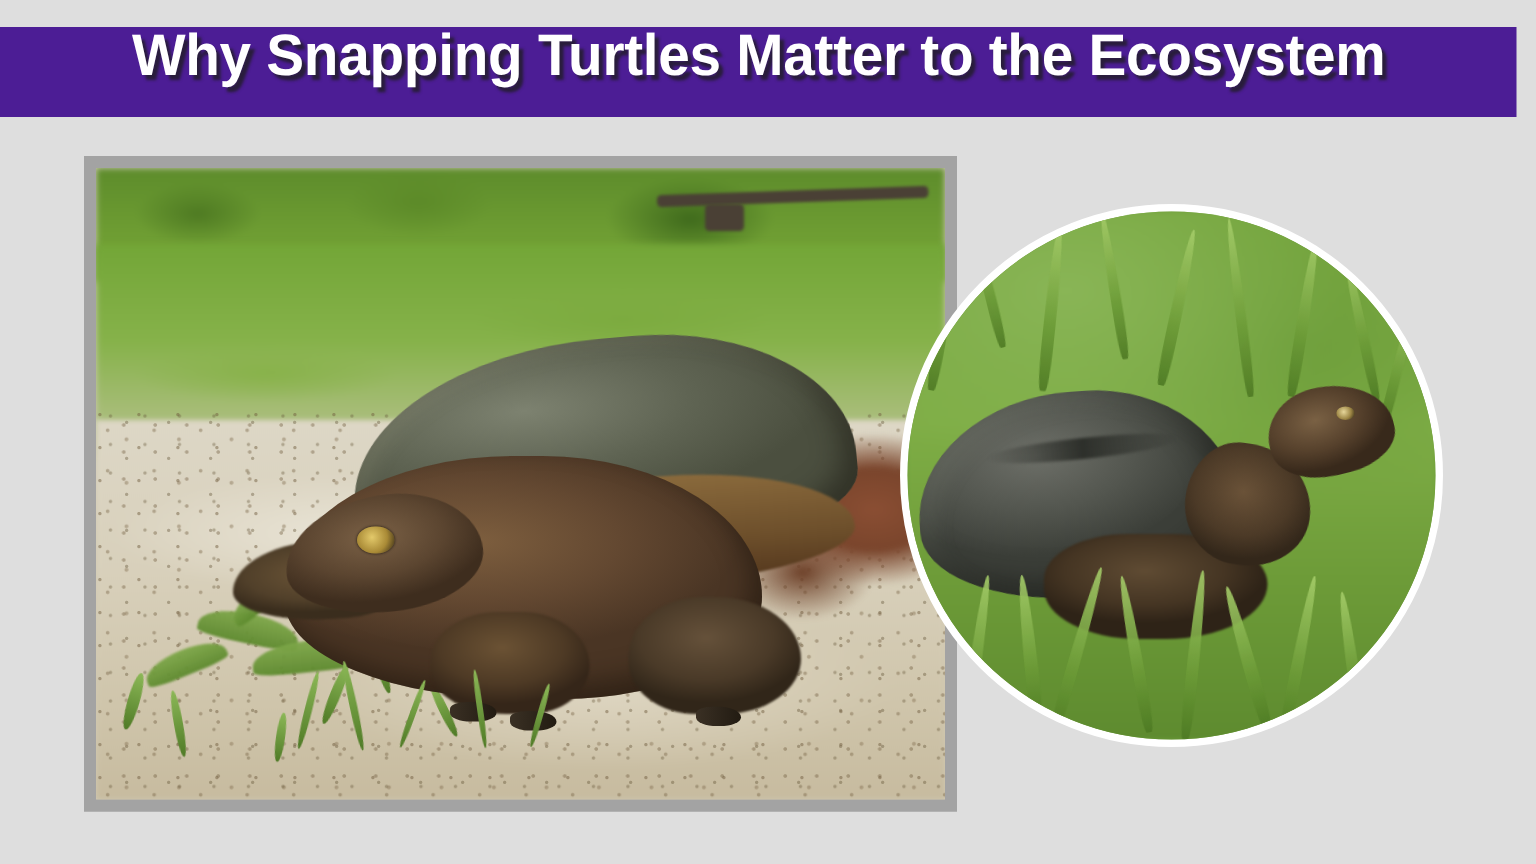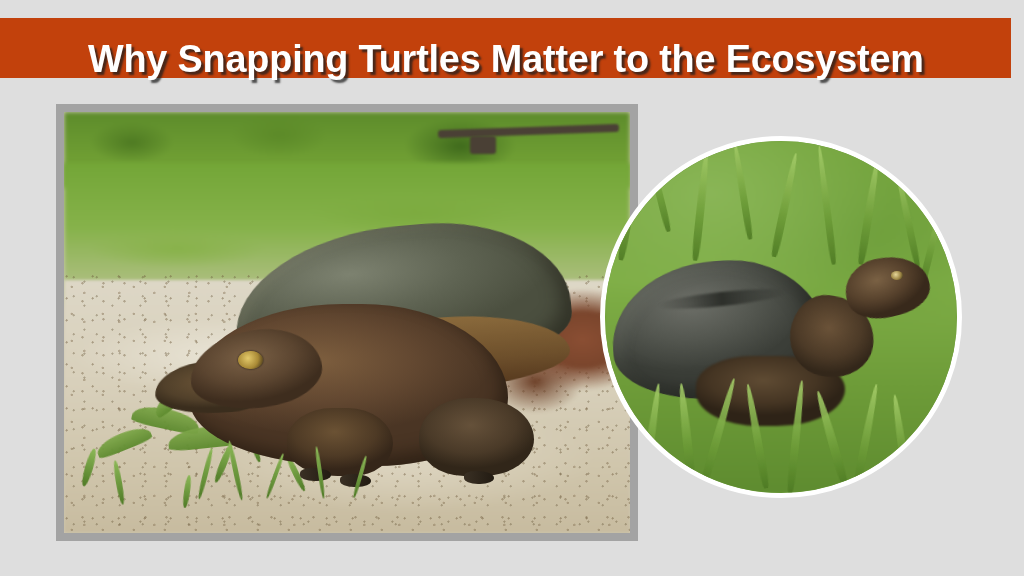--- a/index.html
+++ b/index.html
@@ -19,23 +19,23 @@
     background: #dedede;
   }
 
   
   #title-banner {
     position: absolute;
     left: 0;
     top: 18px;
     width: 1011px;
     height: 60px;
-    background: #c2410c;
+    background: #4c1d95;
     display: flex;
-    align-items: flex-end;
+    align-items: flex-start;
     justify-content: center;
   }
   #title-text {
     font-family: "Liberation Sans Narrow", "Liberation Sans", sans-serif;
     font-size: 39px;
     font-weight: bold;
     color: #ffffff;
     letter-spacing: -0.2px;
     white-space: nowrap;
     transform: scaleX(0.97);

